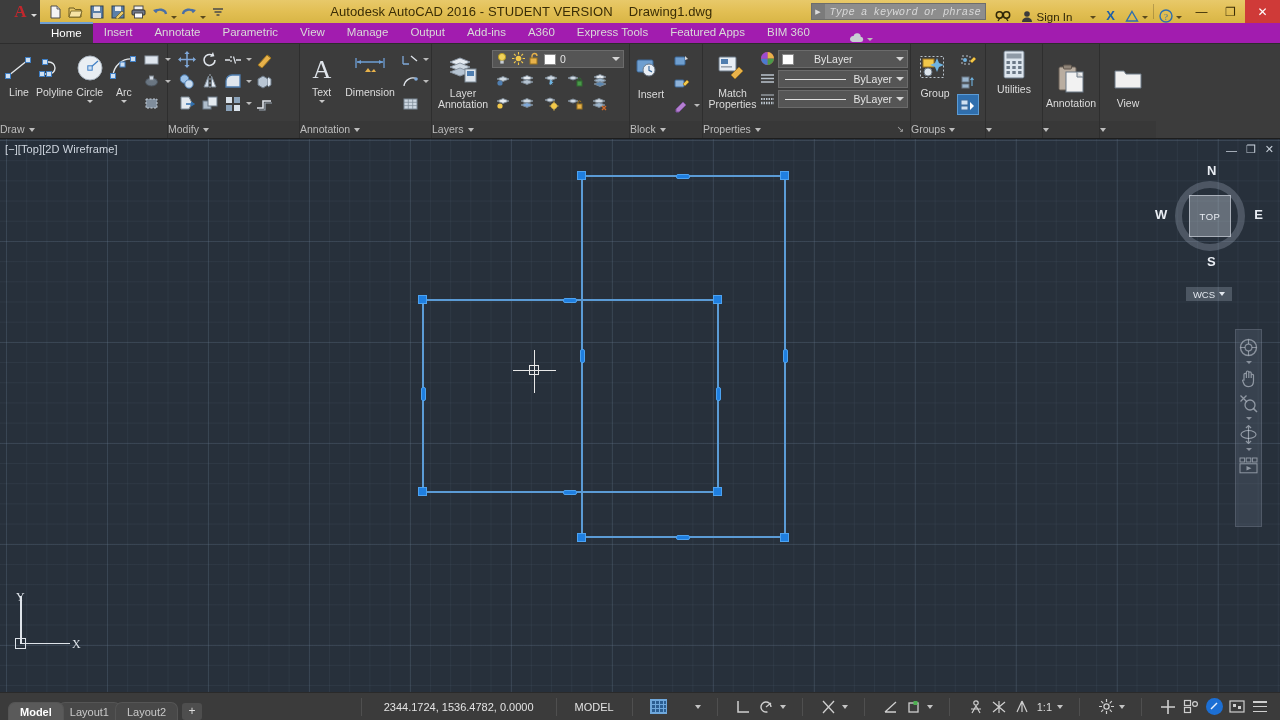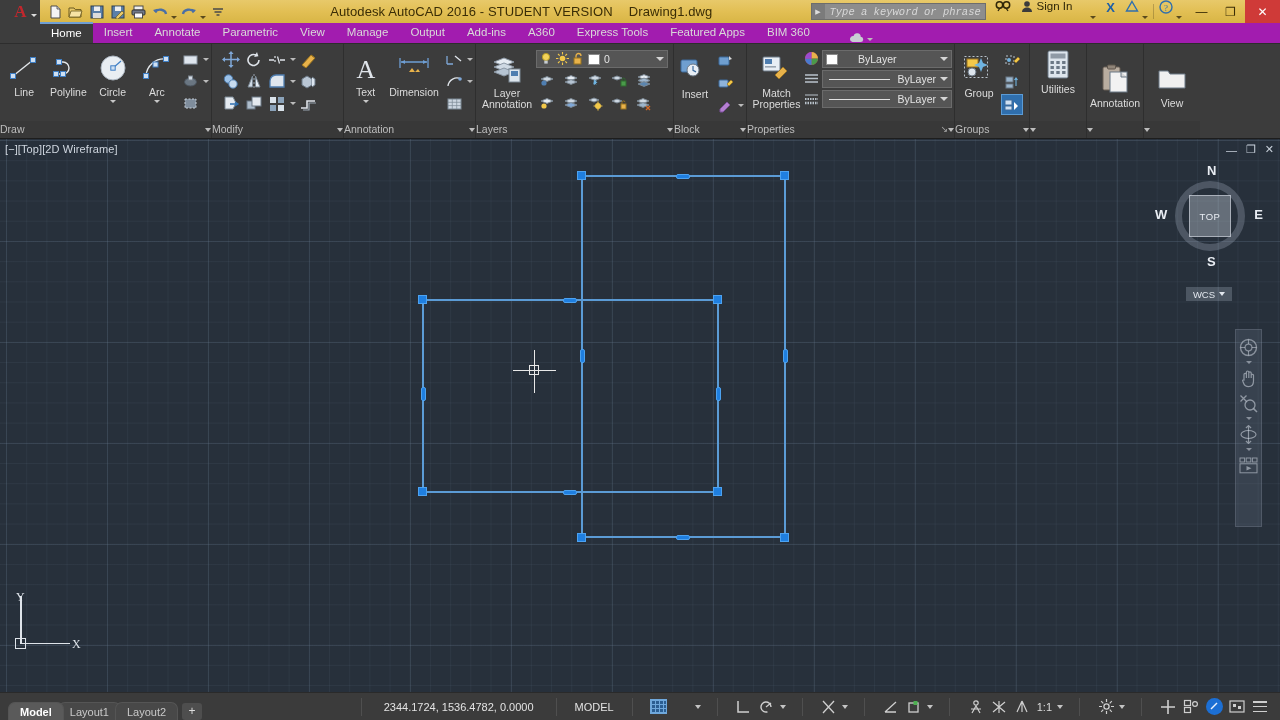--- a/index.html
+++ b/index.html
@@ -50,21 +50,21 @@
   #search-arrow {
     width:13px; height:15px; background:#7b7b7b; display:flex;
     align-items:center; justify-content:center; font-size:7px; color:#ddd;
   }
   #search-box input {
     flex:1; background:transparent; border:0; outline:none;
     font-family:Liberation Mono, monospace; font-size:10.5px;
     font-style:italic; color:#d8d8d8; padding-left:5px;
   }
   #search-box input::placeholder { color:#d8d8d8; font-style:italic; }
-  .tb-ico { height:23px; display:flex; align-items:flex-start; padding:0 5px; color:#2f2608; font-size:12px; }
+  .tb-ico { height:23px; display:flex; align-items:flex-end; padding:0 5px; color:#2f2608; font-size:12px; }
   .tb-ico.signin { font-size:11.5px; gap:4px; color:#2f2608; }
   .tb-sep { width:1px; height:15px; background:rgba(0,0,0,.2); }
   .wbtn { width:29px; height:23px; display:flex; align-items:center; justify-content:center;
     color:#3a2d06; font-size:12px; }
   .wbtn.close { background:#cf3a38; color:#fff; width:35px; }
 
   
   #ribbon-tabs {
     position:absolute; left:0; top:23px; width:1280px; height:21px;
     background:#a21caf; display:flex; align-items:flex-end;
@@ -86,21 +86,21 @@
     position:absolute; left:0; top:44px; width:1280px; height:95px;
     background:#3c3c3c; display:flex; align-items:stretch;
     border-bottom:1px solid #1d1d1d;
   }
   .panel { position:relative; display:flex; flex-direction:column;
     border-right:1px solid #2e2e2e; }
   .panel-body { flex:1; display:flex; align-items:flex-start; padding:3px 2px 0 2px; }
   .panel-title {
     height:17px; line-height:17px; text-align:center; font-size:10.5px;
     color:#bdbdbd; background:#383838; display:flex; align-items:center;
-    justify-content:space-between; gap:4px;
+    justify-content:flex-start; gap:4px;
   }
   .cap { width:0;height:0;border-left:3.5px solid transparent;border-right:3.5px solid transparent;border-top:4px solid #bdbdbd;}
   .big-btn {
     width:48px; display:flex; flex-direction:column; align-items:center;
     padding-top:4px; cursor:default;
   }
   .big-btn .lbl { font-size:10.5px; color:#dcdcdc; margin-top:2px; text-align:center; line-height:11px;}
   .big-btn .subcap { width:0;height:0;border-left:3px solid transparent;border-right:3px solid transparent;border-top:3.5px solid #c8c8c8; margin-top:2px;}
   .icobox { width:34px; height:34px; display:flex; align-items:center; justify-content:center; }
   .small-grid { display:flex; flex-direction:column; gap:1px; padding-top:2px; }
@@ -367,21 +367,21 @@
   <div class="cloud">
     <svg width="15" height="10" viewBox="0 0 15 10">
         <path d="M3.5 9h8a2.6 2.6 0 0 0 .2-5.2A3.6 3.6 0 0 0 4.6 3 2.9 2.9 0 0 0 3.5 9z" fill="#c8cdd3"></path>
       </svg>
     <span class="mini-dd" style="border-top-color:#bbb;margin-bottom:2px;"></span>
   </div>
 </div>
 
 <div id="ribbon">
 
-  <div class="panel" style="width:212px">
+  <div class="panel" style="width:168px">
     <div class="panel-body">
       <div class="big-btn">
         <div class="icobox">
           <svg width="30" height="28" viewBox="0 0 30 28">
               <path d="M4 22L24 6" stroke="#e3e7ea" stroke-width="1.4"></path>
               <rect x="1.5" y="19.5" width="5" height="5" fill="#cfe0f2" stroke="#3f7fc5"></rect>
               <rect x="21.5" y="3.5" width="5" height="5" fill="#cfe0f2" stroke="#3f7fc5"></rect>
             </svg>
         </div>
         <div class="lbl">Line</div>

